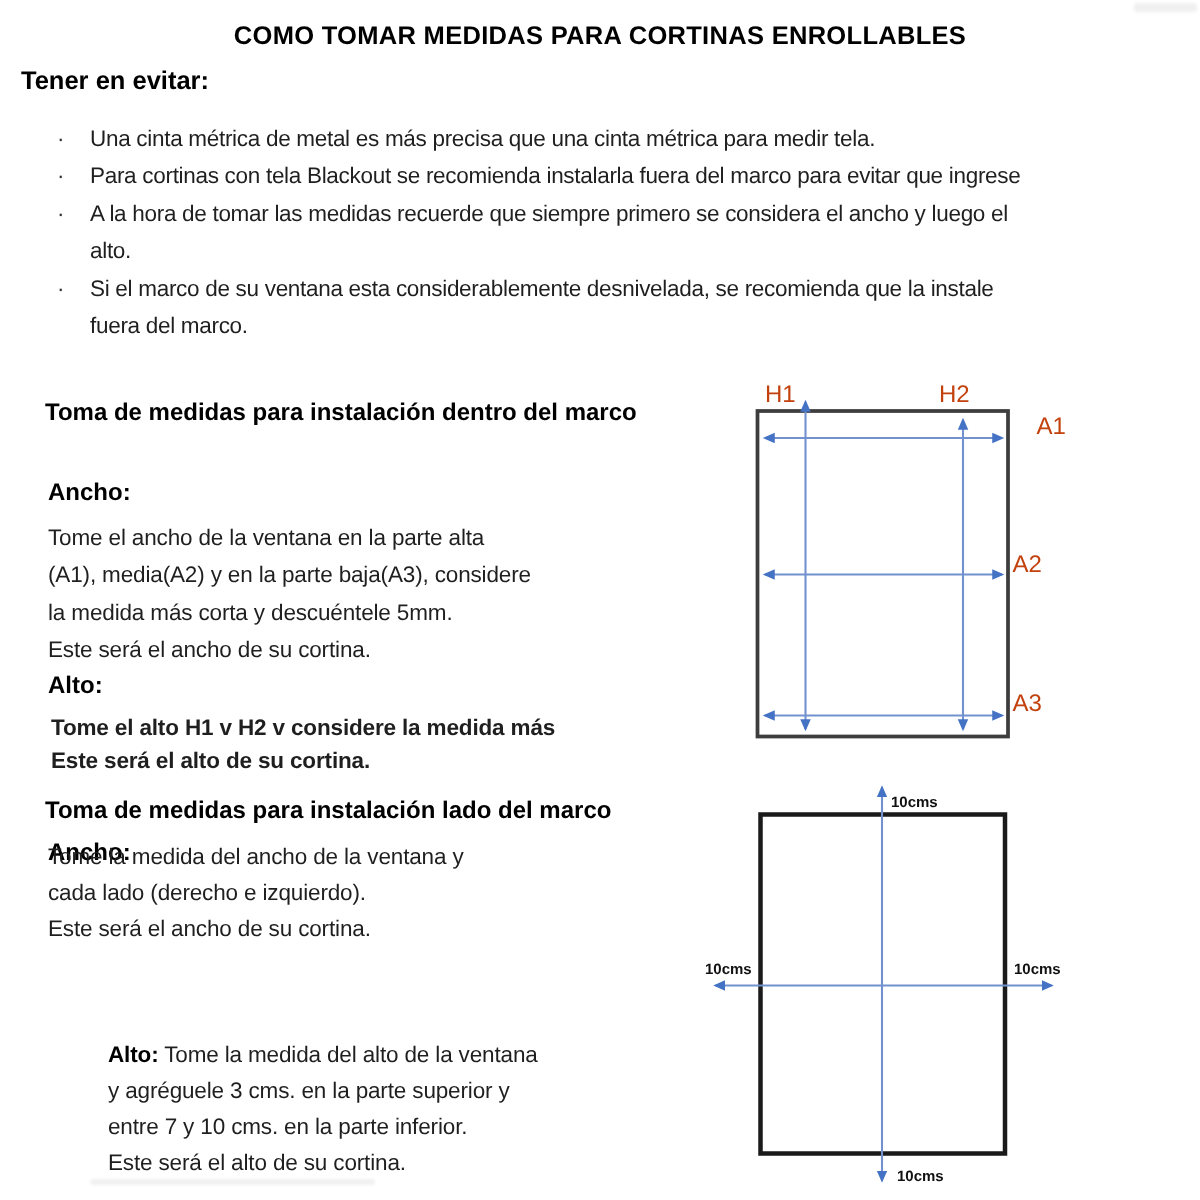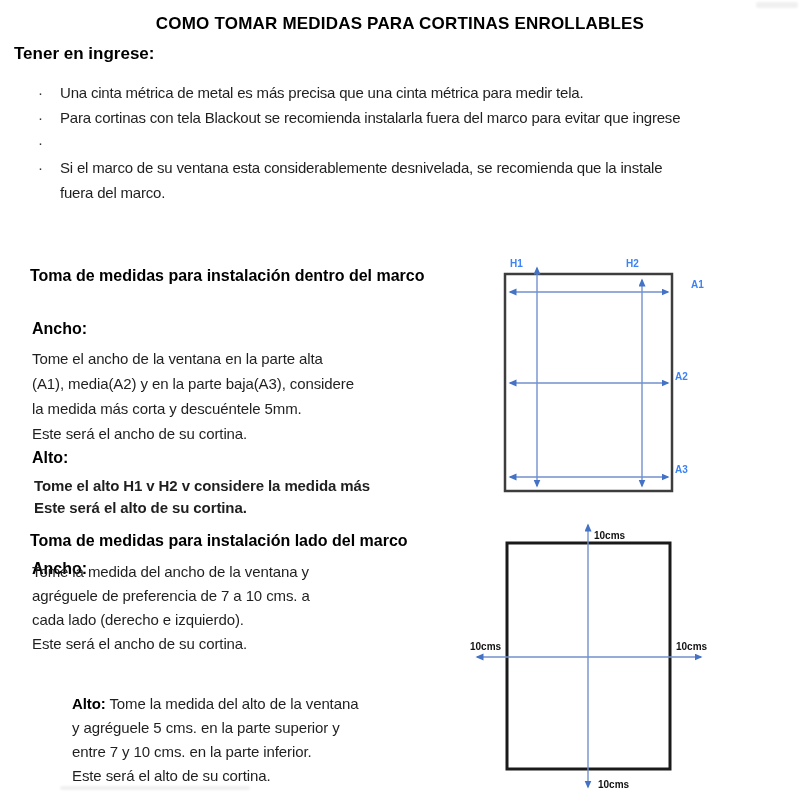--- a/index.html
+++ b/index.html
@@ -20,46 +20,50 @@
   .bullet-lines div{font-size:15px;line-height:25px;letter-spacing:-.2px;white-space:nowrap;color:#1f1f1f;}
   .sec-heading{font-size:16px;font-weight:bold;color:#000;line-height:28px;}
   .h1-pos{top:262px;left:30px;width:402px;}
   .h2-pos{top:527px;left:30px;width:440px;}
   .sub-label{font-size:16px;font-weight:bold;color:#000;}
   .para div{font-size:15px;color:#1f1f1f;letter-spacing:-.1px;white-space:nowrap;}
   .lh25 div{line-height:25px;}
   .lh22 div{line-height:22px;font-weight:bold;}
   .lh24 div{line-height:24px;}
   .inline-bold{font-weight:bold;color:#000;}
-  .diag-label{font-weight:bold;color:#3b82f6;font-size:10px;line-height:15px;}
+  .diag-label{font-weight:normal;color:#c2410c;font-size:16px;line-height:15px;}
   .cms-label{font-weight:bold;color:#111;font-size:10px;line-height:13px;}
   .artifact{background:rgba(0,0,0,0.06);border-radius:2px;filter:blur(1px);}
 </style>
 </head>
 <body>
 
 <div class="abs title">COMO TOMAR MEDIDAS PARA CORTINAS ENROLLABLES</div>
 
-<div class="abs note-heading">Tener en ingrese:</div>
+<div class="abs note-heading">Tener en evitar:</div>
 
 <div class="abs bullets">
   <div class="bullet-item">
     <span class="bullet-dot">·</span>
     <div class="bullet-lines">
       <div>Una cinta métrica de metal es más precisa que una cinta métrica para medir tela.</div>
     </div>
   </div>
   <div class="bullet-item">
     <span class="bullet-dot">·</span>
     <div class="bullet-lines">
       <div>Para cortinas con tela Blackout se recomienda instalarla fuera del marco para evitar que ingrese</div>
     </div>
   </div>
   <div class="bullet-item">
     <span class="bullet-dot">·</span>
+    <div class="bullet-lines">
+      <div>A la hora de tomar las medidas recuerde que siempre primero se considera el ancho y luego el</div>
+      <div>alto.</div>
+    </div>
   </div>
   <div class="bullet-item">
     <span class="bullet-dot">·</span>
     <div class="bullet-lines">
       <div>Si el marco de su ventana esta considerablemente desnivelada, se recomienda que la instale</div>
       <div>fuera del marco.</div>
     </div>
   </div>
 </div>
 
@@ -77,28 +81,27 @@
 <div class="abs para lh22" style="top:475px;left:34px;">
   <div>Tome el alto H1 v H2 v considere la medida más</div>
   <div>Este será el alto de su cortina.</div>
 </div>
 
 <div class="abs sec-heading h2-pos">Toma de medidas para instalación lado del marco</div>
 
 <div class="abs sub-label" style="top:560px;left:32px;">Ancho:</div>
 <div class="abs para lh24" style="top:560px;left:32px;">
   <div>Tome la medida del ancho de la ventana y</div>
-  <div>agréguele de preferencia de 7 a 10 cms. a</div>
   <div>cada lado (derecho e izquierdo).</div>
   <div>Este será el ancho de su cortina.</div>
 </div>
 
 <div class="abs para lh24" style="top:692px;left:32px;margin-left:40px;">
   <div><span class="inline-bold">Alto:</span> <span>Tome la medida del alto de la ventana</span></div>
-  <div>y agréguele 5 cms.  en la parte superior y</div>
+  <div>y agréguele 3 cms.  en la parte superior y</div>
   <div>entre 7 y 10 cms. en la parte inferior.</div>
   <div>Este será el alto de su cortina.</div>
 </div>
 
 <svg class="abs" style="left:460px;top:248px;" width="260" height="260">
   <defs>
     <marker id="arrB" markerWidth="9" markerHeight="8" refX="6.5" refY="3.5" orient="auto-start-reverse" markerUnits="userSpaceOnUse">
       <path d="M0,0 L8,3.5 L0,7 Z" fill="#4472C4"></path>
     </marker>
   </defs>

